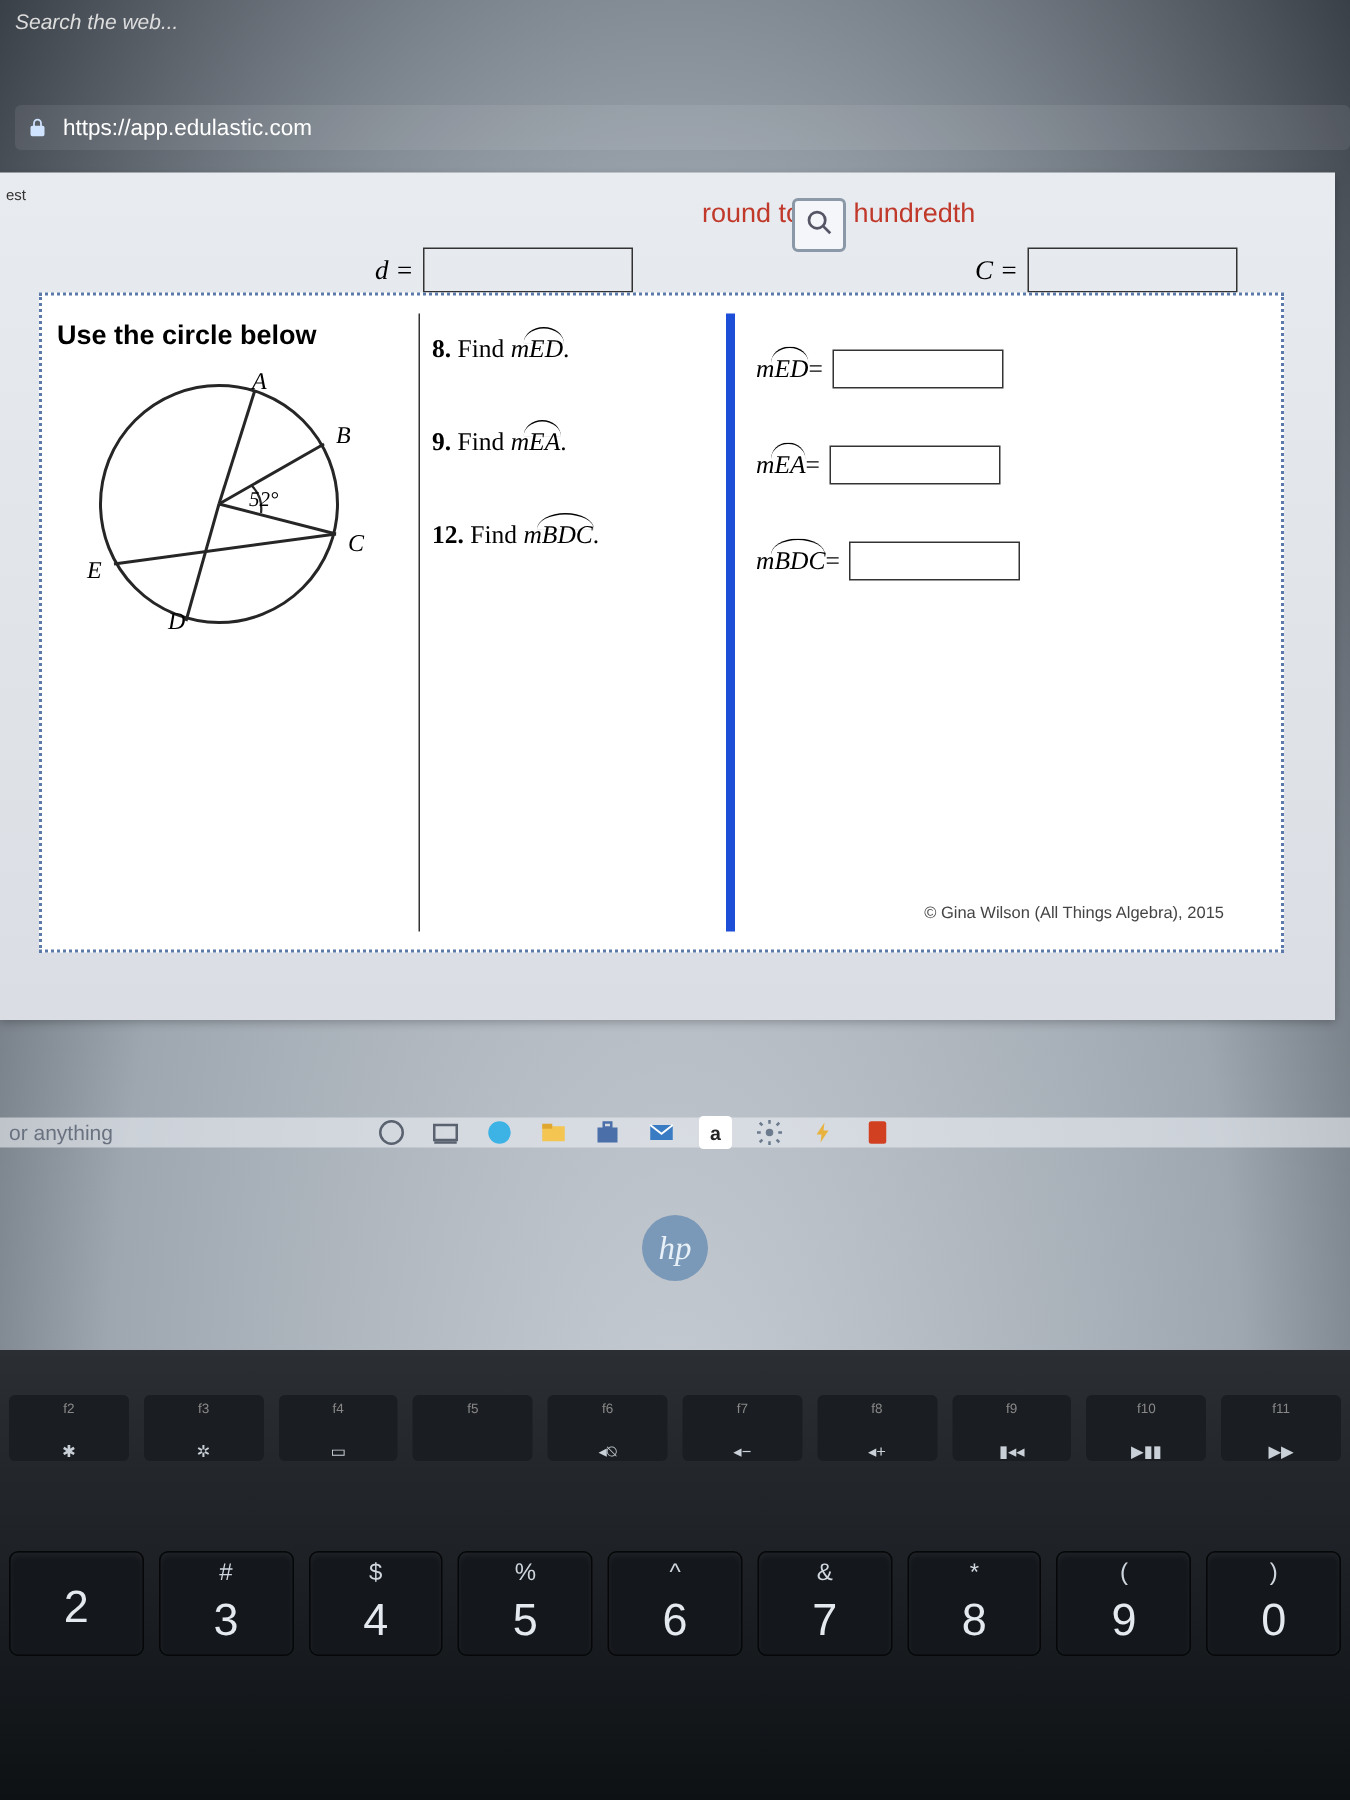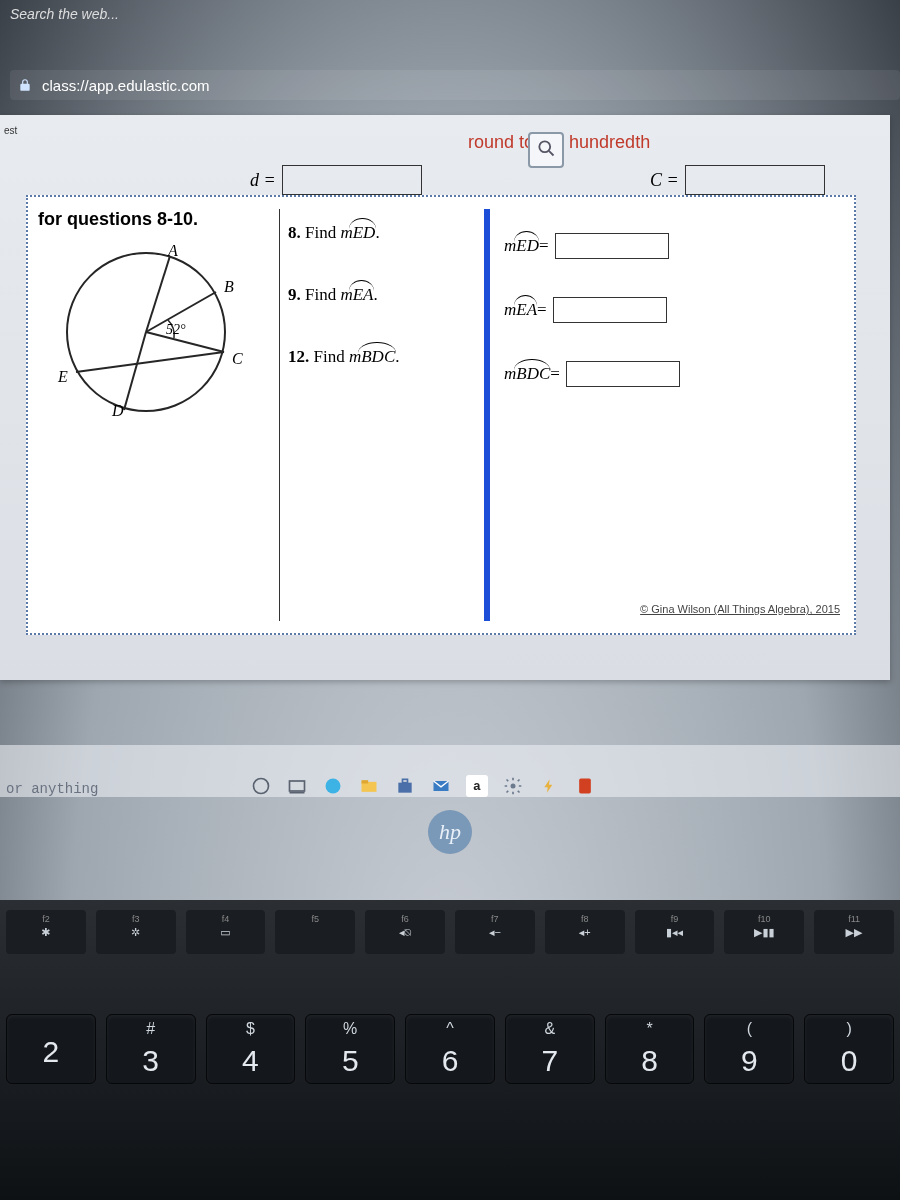--- a/index.html
+++ b/index.html
@@ -44,56 +44,56 @@
   .circle-fig .circ { position: absolute; width: 160px; height: 160px; border: 2px solid #262626; border-radius: 50%; top: 10px; left: 10px; }
   .circle-fig .lbl { position: absolute; font-style: italic; font-family: "Times New Roman", serif; font-size: 16px; }
 
   .q-row { font-family: "Times New Roman", serif; font-size: 17px; margin: 14px 0 42px 0; }
   .q-row .num { font-weight: bold; }
   .arc-var { font-style: italic; position: relative; display: inline-block; }
   .arc-var::before { content: ""; position: absolute; top: -5px; left: 9px; right: -1px; height: 10px; border-top: 1.5px solid #000; border-radius: 50% 50% 0 0 / 100% 100% 0 0; }
 
   .ans-row { display: flex; align-items: center; font-family: "Times New Roman", serif; font-size: 17px; margin-bottom: 38px; margin-top: 8px; }
   .ans-row .arc-var::before { left: 10px; right: 0; }
-  .copyright { position: absolute; bottom: 6px; right: 4px; font-size: 11px; color: #444; text-decoration: underline; }
-
-  
-  .taskbar { position: absolute; top: 745px; left: 0; right: 0; height: 52px; display: flex; align-items: flex-end; background: rgba(235,238,244,.6); font-family: Liberation Mono, monospace; }
+  .copyright { position: absolute; bottom: 6px; right: 28px; font-size: 11px; color: #444; }
+
+  
+  .taskbar { position: absolute; top: 745px; left: 0; right: 0; height: 20px; display: flex; align-items: center; background: rgba(235,238,244,.6); }
   .taskbar .search-hint { color: #6a7280; font-size: 14px; margin-left: 6px; }
   .taskbar .tray { position: absolute; left: 250px; display: flex; gap: 14px; align-items: center; }
   .tray .tico { width: 22px; height: 22px; display: flex; align-items: center; justify-content: center; }
 
   
   .hp { position: absolute; top: 810px; left: 0; right: 0; text-align: center; }
   .hp .logo { display: inline-block; width: 44px; height: 44px; border-radius: 50%; background: #7a98b7; color: #e8f0f8; font-style: italic; font-family: serif; font-size: 22px; line-height: 44px; }
 
   
   .kb { position: absolute; bottom: 0; left: 0; right: 0; height: 300px; background: linear-gradient(#2b2f34, #0e1114); }
   .kb-row { display: flex; gap: 10px; padding: 10px 6px; }
-  .fkey { flex: 1; height: 44px; background: #1a1d21; border-radius: 4px; color: #c9d0d8; font-size: 11px; display: flex; align-items: center; justify-content: center; position: relative; }
+  .fkey { flex: 1; height: 44px; background: #1a1d21; border-radius: 4px; color: #c9d0d8; font-size: 11px; display: flex; align-items: flex-end; justify-content: center; position: relative; margin-top: 20px; }
   .fkey .sub { position: absolute; top: 4px; font-size: 9px; color: #888; }
   .numkey { flex: 1; height: 70px; background: #14171b; border-radius: 6px; color: #e4e9ef; display: flex; flex-direction: column; align-items: center; justify-content: center; font-size: 18px; border: 1px solid #060708; box-shadow: inset 0 2px 4px rgba(255,255,255,.05); }
   .numkey .sym { font-size: 16px; color: #cfd6de; margin-bottom: 6px; }
   .numkey .dig { font-size: 30px; font-weight: 300; }
 </style>
 </head>
 <body>
 
 <div class="screen">
 
   <div class="tab-strip">
     <div class="tab-partial">Search the web...</div>
   </div>
   <div class="url-bar">
     <span class="lock-icon">
       <svg viewBox="0 0 24 24" width="14" height="14" fill="#cfe3ff">
           <path d="M12 2a5 5 0 00-5 5v3H6a2 2 0 00-2 2v8a2 2 0 002 2h12a2 2 0 002-2v-8a2 2 0 00-2-2h-1V7a5 5 0 00-5-5zm-3 5a3 3 0 116 0v3H9V7z"></path>
         </svg>
     </span>
-    <span class="host">class://app.edulastic.com</span>
+    <span class="host">https://app.edulastic.com</span>
   </div>
 
   <div class="page">
     <div class="est-crumb">est</div>
 
     <div class="d-eq">
       <span>d =</span>
       <span class="ans-box"></span>
     </div>
     <div class="c-eq">
@@ -108,21 +108,21 @@
           <svg viewBox="0 0 24 24" width="20" height="20" fill="none" stroke="#556" stroke-width="2.2">
               <circle cx="10.5" cy="10.5" r="6.5"></circle>
               <line x1="15.5" y1="15.5" x2="21" y2="21"></line>
             </svg>
         </span>
       </div>
 
       <div class="grid">
 
         <div class="col1">
-          <div class="heading" style="margin-top:0">for questions 8-10.</div>
+          <div class="heading">Use the circle below</div>
           <div class="circle-fig">
             <div class="circ"></div>
             <svg width="186" height="186" style="position:absolute;top:0;left:0">
               <line x1="90" y1="90" x2="114" y2="14" stroke="#262626" stroke-width="2"></line>
               <line x1="90" y1="90" x2="160" y2="50" stroke="#262626" stroke-width="2"></line>
               <line x1="90" y1="90" x2="168" y2="110" stroke="#262626" stroke-width="2"></line>
               <line x1="20" y1="130" x2="168" y2="110" stroke="#262626" stroke-width="2"></line>
               <line x1="90" y1="90" x2="68" y2="168" stroke="#262626" stroke-width="2"></line>
               <path d="M 112 78 A 22 22 0 0 1 118 96" fill="none" stroke="#262626" stroke-width="1.5"></path>
             </svg>

